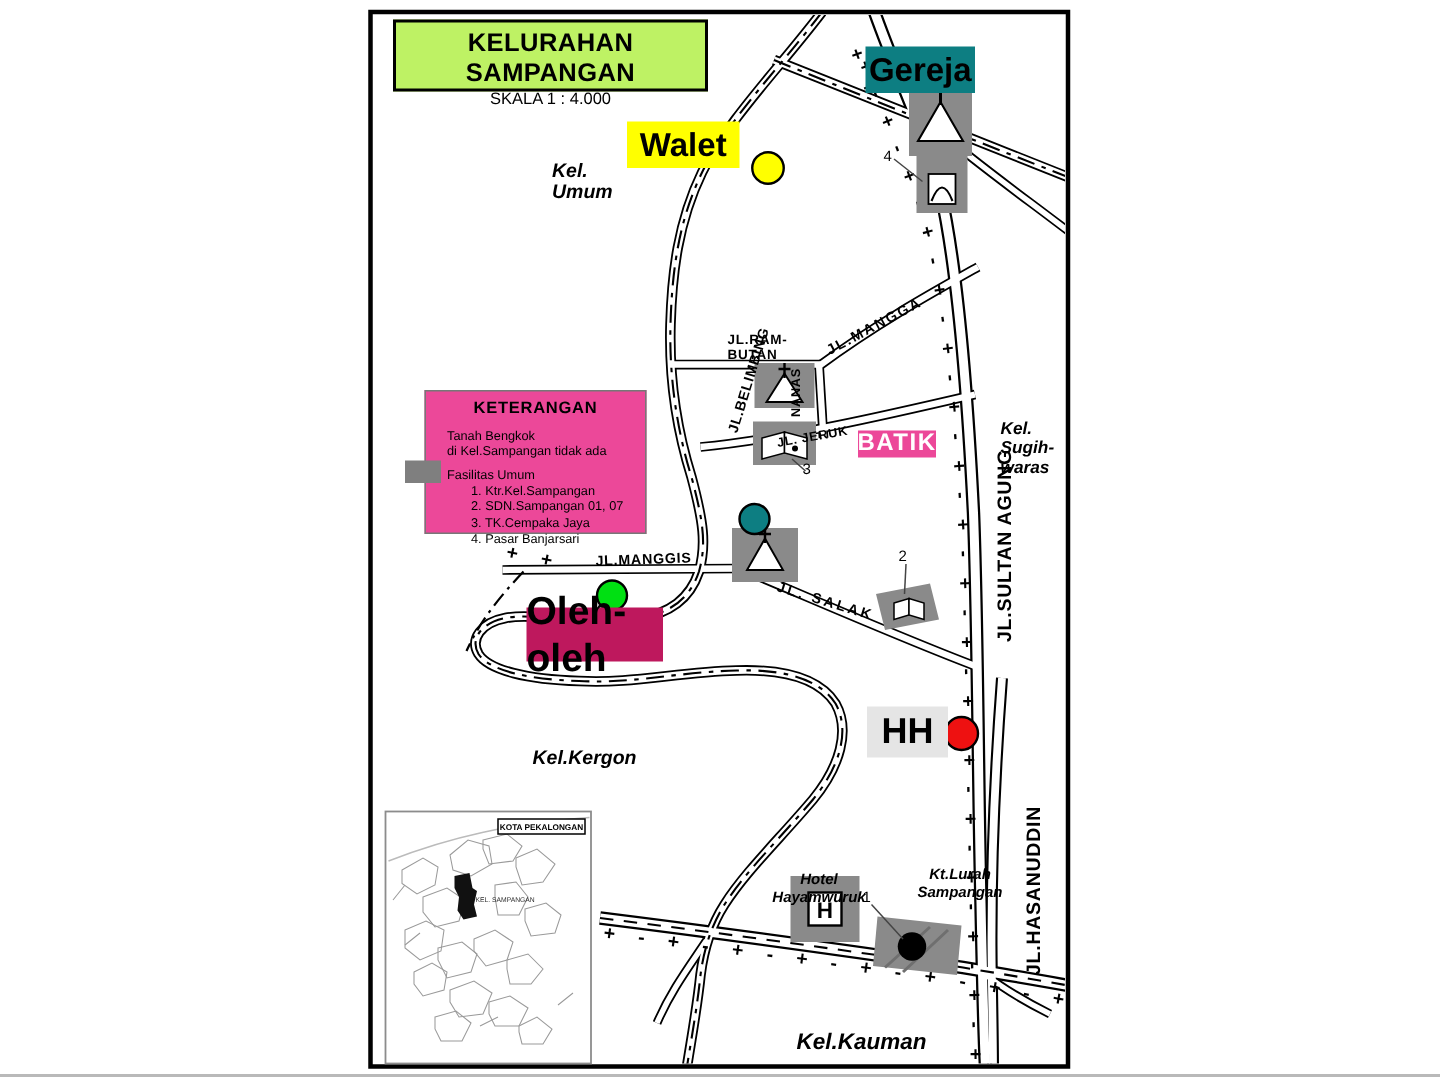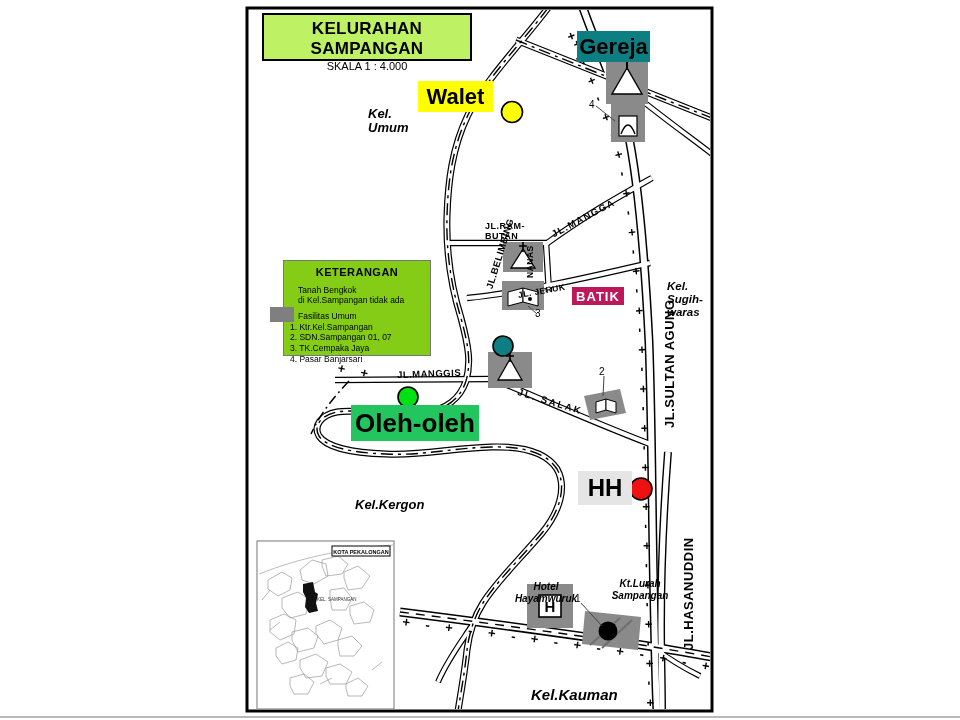--- a/index.html
+++ b/index.html
@@ -7,30 +7,30 @@
          font-family:"Liberation Sans",sans-serif;}
   .map-svg{position:absolute;left:0;top:0;width:960px;height:720px;}
   .lbl{position:absolute;white-space:nowrap;color:#000;}
   .bold-ital{font-weight:bold;font-style:italic;}
   .roadname{font-weight:bold;font-size:9.5px;letter-spacing:.5px;}
   .title-box{position:absolute;left:262px;top:13px;width:206px;height:44px;border:2px solid #000;
              background:#bef264;text-align:center;}
   .title-box .t{font-size:17px;font-weight:bold;letter-spacing:.3px;margin-top:4px;}
   .title-box .s{font-size:11px;margin-top:1px;}
   .legend{position:absolute;left:283px;top:260px;width:146px;height:94px;border:1px solid #777;
-          background:#84cc16;font-size:8.5px;line-height:1.25;}
+          background:#ec4899;font-size:8.5px;line-height:1.25;}
   .legend .hd{text-align:center;font-size:11px;font-weight:600;margin-top:5px;letter-spacing:.5px;}
   .legend .note{margin:5px 0 0 14px;}
   .legend .fac{margin:5px 0 0 14px;}
-  .legend .items{margin:0 0 0 6px;}
+  .legend .items{margin:0 0 0 30px;}
   .legend .swatch{position:absolute;left:-14px;top:46px;width:24px;height:15px;}
   .hl{position:absolute;display:flex;align-items:center;justify-content:center;
       font-weight:bold;color:#000;}
-  .batik{position:absolute;left:572px;top:287px;width:52px;height:18px;background:#be185d;color:#fff;
-         font-size:13px;font-weight:bold;letter-spacing:1px;display:flex;align-items:center;justify-content:center;}
+  .batik{position:absolute;left:572px;top:287px;width:52px;height:18px;background:#ec4899;color:#fff;
+         font-size:16px;font-weight:bold;letter-spacing:1px;display:flex;align-items:center;justify-content:center;}
   .num{position:absolute;font-size:10px;color:#000;}
   .bottom-rule{position:absolute;left:0;top:716px;width:960px;height:2px;background:#b9b9b9;}
   svg text{font-family:"Liberation Sans",sans-serif;}
 </style>
 </head>
 <body>
 
 <div class="stage">
 
   <svg class="map-svg" viewBox="0 0 960 720">
@@ -210,21 +210,21 @@
     <div class="items">
       <div>1. Ktr.Kel.Sampangan</div>
       <div>2. SDN.Sampangan 01, 07</div>
       <div>3. TK.Cempaka Jaya</div>
       <div>4. Pasar Banjarsari</div>
     </div>
   </div>
 
   <div class="hl" style="left:577px;top:31px;width:73px;height:31px;background:#0d7e82;font-size:22px;">Gereja</div>
   <div class="hl" style="left:418px;top:81px;width:75px;height:31px;background:#ffff00;font-size:22px;">Walet</div>
-  <div class="hl" style="left:351px;top:405px;width:128px;height:36px;background:#22c55e;font-size:26px;">Oleh-oleh</div>
+  <div class="hl" style="left:351px;top:405px;width:91px;height:36px;background:#be185d;font-size:26px;">Oleh-oleh</div>
   <div class="hl" style="left:578px;top:471px;width:54px;height:34px;background:#e5e5e5;font-size:24px;">HH</div>
   <div class="batik">BATIK</div>
 
   <div class="lbl bold-ital" style="left:368px;top:107px;font-size:13px;line-height:1.1;">
     <div>Kel.</div>
     <div>Umum</div>
   </div>
   <div class="lbl bold-ital" style="left:667px;top:280px;font-size:11.5px;line-height:1.15;">
     <div>Kel.</div>
     <div>Sugih-</div>

